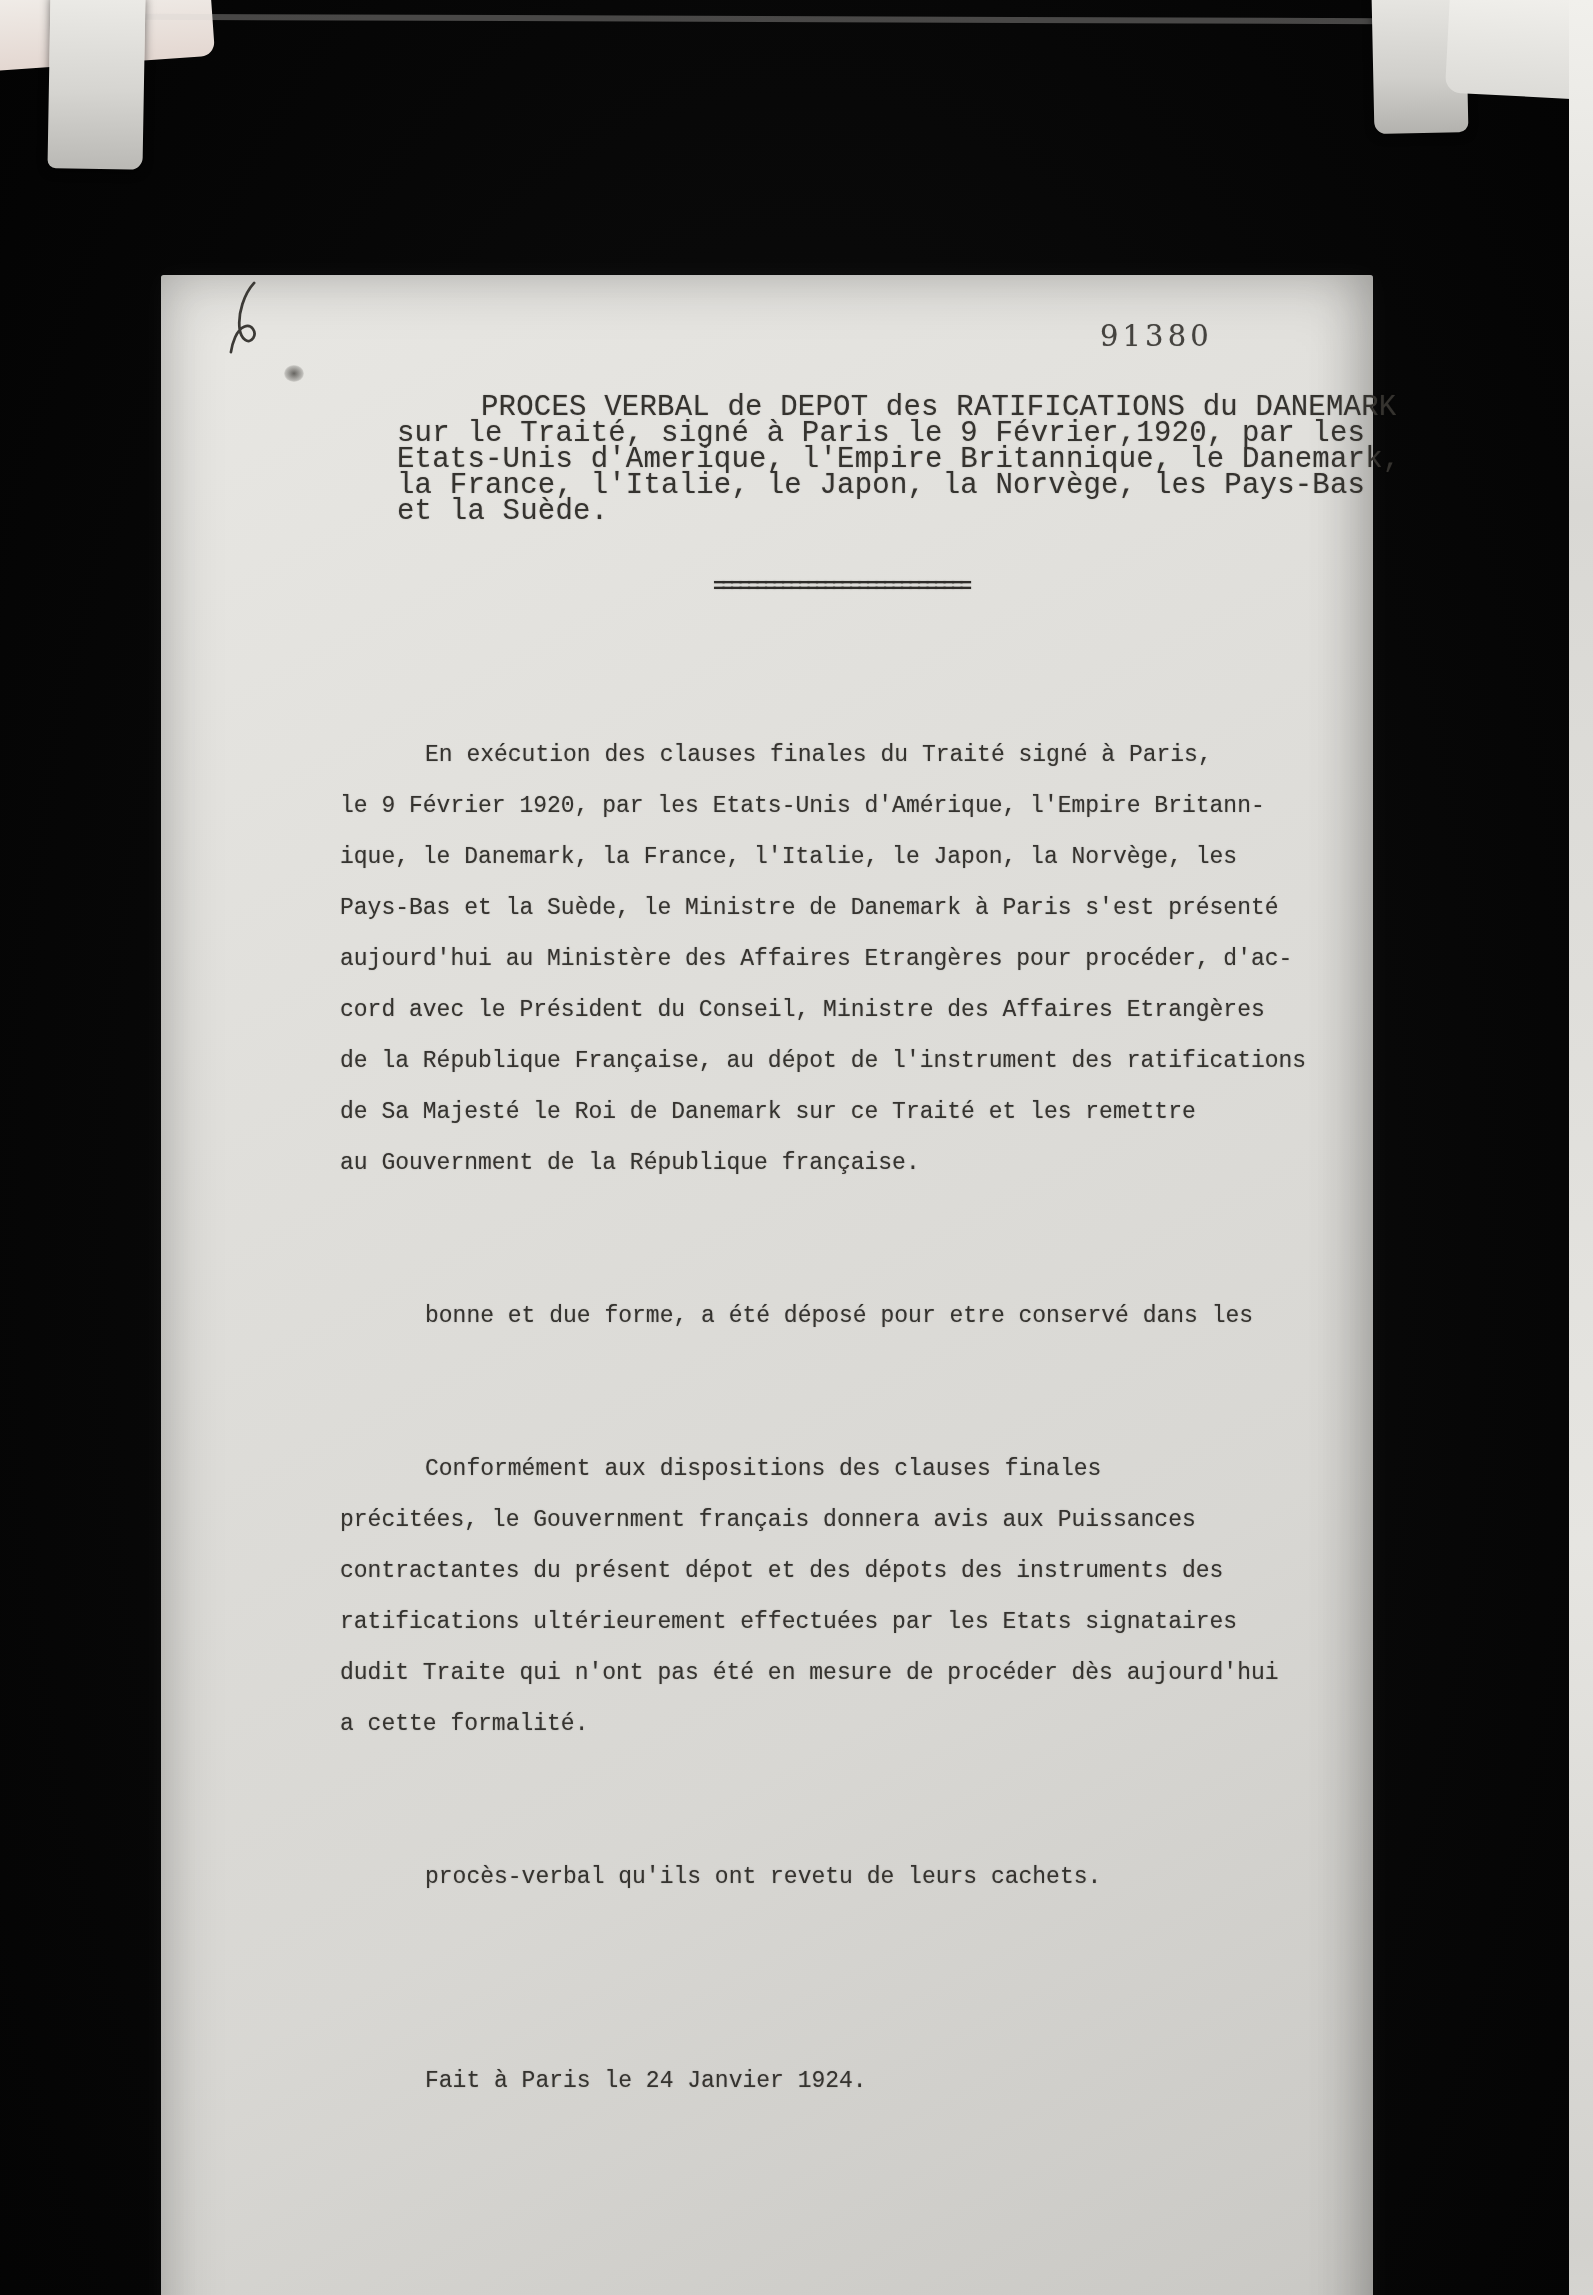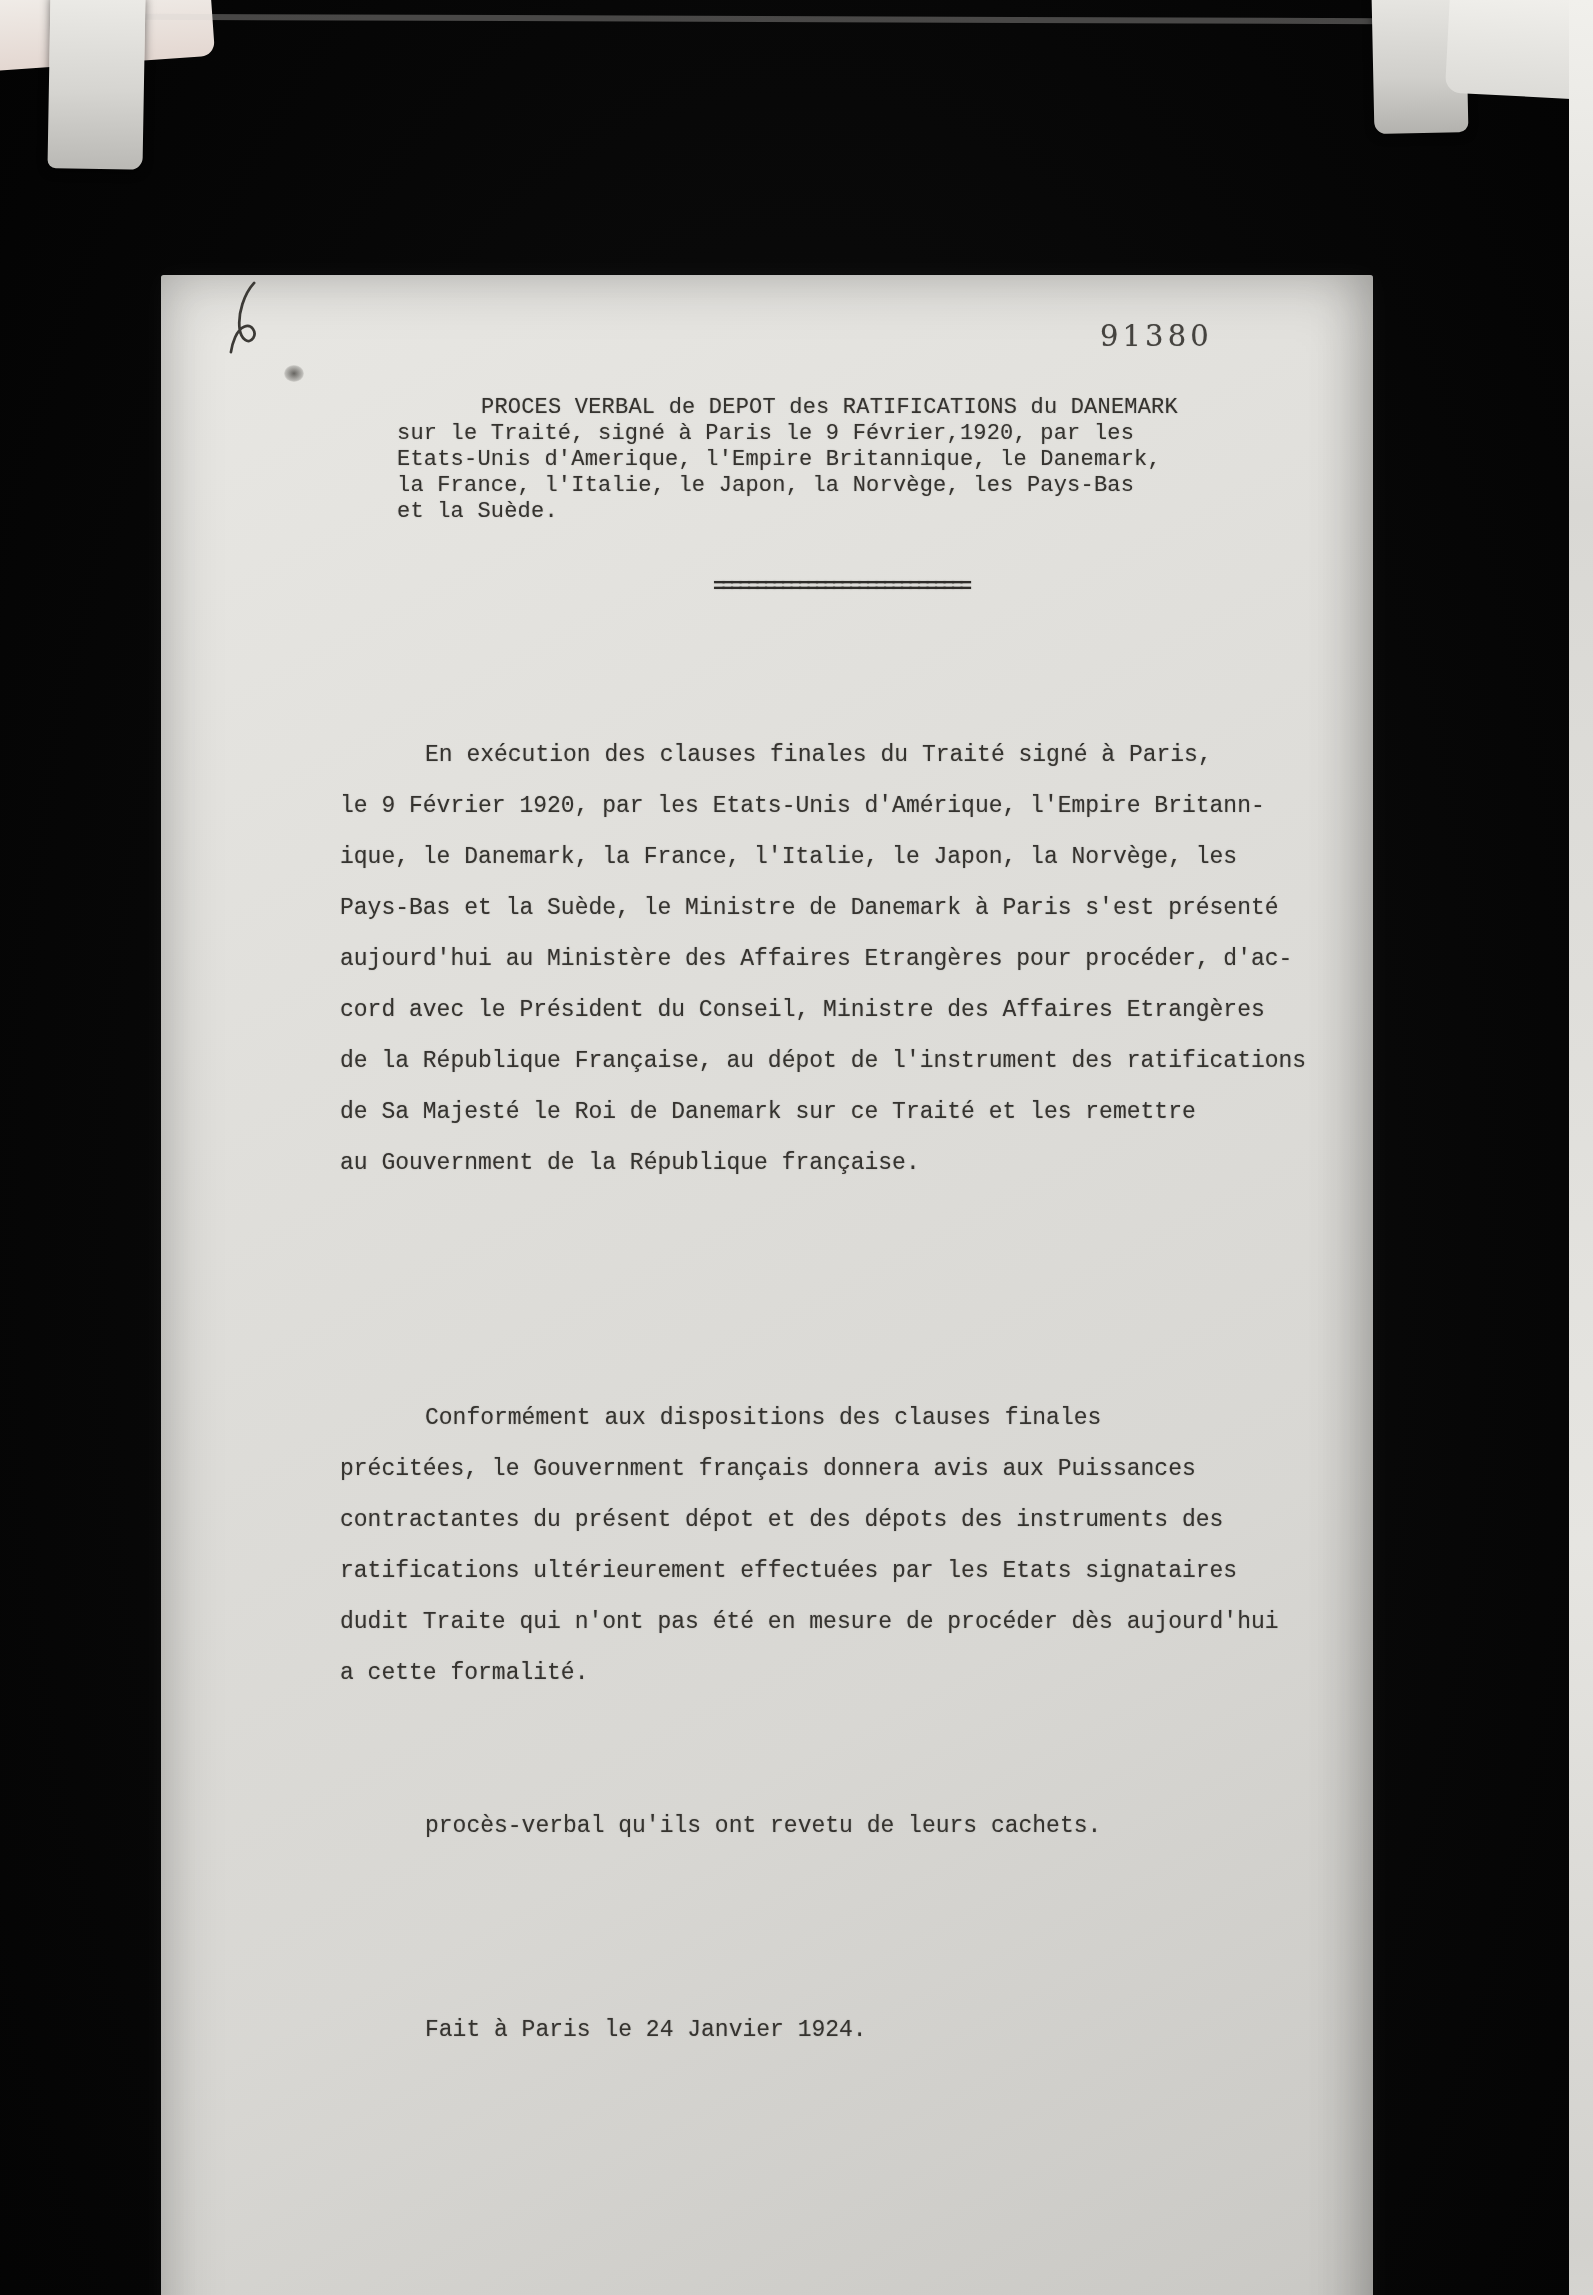--- a/index.html
+++ b/index.html
@@ -74,21 +74,21 @@
   }
   .archive-number {
     position: absolute; left: 939px; top: 44px;
     font-family: "DejaVu Serif", serif;
     font-size: 29px; letter-spacing: 4.1px; color: #45433f;
     text-shadow: 0 0 0.9px rgba(69,67,63,.4);
   }
 
   .heading {
     margin: 120px 37px 0 236px;
-    font-size: 22px; line-height: 26px; letter-spacing: 0.2px;
+    font-size: 29px; line-height: 26px; letter-spacing: 0.2px;
     white-space: pre;
   }
   .heading > div:first-child { text-indent: 84px; }
 
   .separator {
     margin: 50px 0 0 179px; width: 1001px;
     text-align: center;
     font-size: 21px; letter-spacing: -4.1px; font-weight: bold;
     color: #2e2c29;
   }
@@ -125,21 +125,21 @@
     <div class="archive-number">91380</div>
 
     <div class="typed">
 
       <div class="heading"><div class="heading-line">PROCES VERBAL de DEPOT des RATIFICATIONS du DANEMARK</div><div class="heading-line">sur le Traité, signé à Paris le 9 Février,1920, par les</div><div class="heading-line">Etats-Unis d'Amerique, l'Empire Britannique, le Danemark,</div><div class="heading-line">la France, l'Italie, le Japon, la Norvège, les Pays-Bas</div><div class="heading-line">et la Suède.</div></div>
 
       <div class="separator">==============================</div>
 
       <div class="body-block">
         <div class="para"><div class="body-line">En exécution des clauses finales du Traité signé à Paris,</div><div class="body-line">le 9 Février 1920, par les Etats-Unis d'Amérique, l'Empire Britann-</div><div class="body-line">ique, le Danemark, la France, l'Italie, le Japon, la Norvège, les</div><div class="body-line">Pays-Bas et la Suède, le Ministre de Danemark à Paris s'est présenté</div><div class="body-line">aujourd'hui au Ministère des Affaires Etrangères pour procéder, d'ac-</div><div class="body-line">cord avec le Président du Conseil, Ministre des Affaires Etrangères</div><div class="body-line">de la République Française, au dépot de l'instrument des ratifications</div><div class="body-line">de Sa Majesté le Roi de Danemark sur ce Traité et les remettre</div><div class="body-line">au Gouvernment de la République française.</div></div>
-        <div class="para"></div>
+        <div class="para"><div class="body-line">bonne et due forme, a été déposé pour etre conservé dans les</div></div>
         <div class="para"><div class="body-line">Conformément aux dispositions des clauses finales</div><div class="body-line">précitées, le Gouvernment français donnera avis aux Puissances</div><div class="body-line">contractantes du présent dépot et des dépots des instruments des</div><div class="body-line">ratifications ultérieurement effectuées par les Etats signataires</div><div class="body-line">dudit Traite qui n'ont pas été en mesure de procéder dès aujourd'hui</div><div class="body-line">a cette formalité.</div></div>
         <div class="para"><div class="body-line">procès-verbal qu'ils ont revetu de leurs cachets.</div></div>
 
         <div class="body-line line-fait">Fait à Paris le 24 Janvier 1924.</div>
         
         
         
         
         
       </div>

